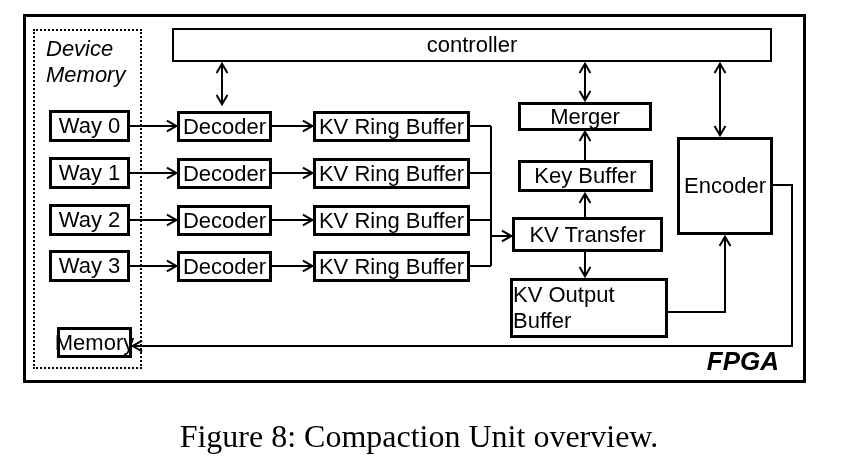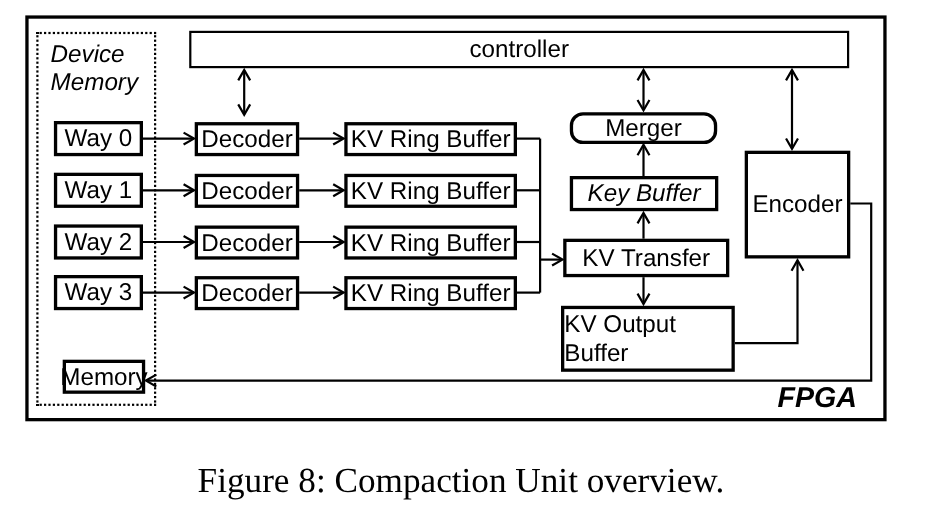--- a/index.html
+++ b/index.html
@@ -71,22 +71,22 @@
   <div class="abs node" style="left:177px;top:111px;width:95px;height:31px;">Decoder</div>
   <div class="abs node" style="left:177px;top:158px;width:95px;height:31px;">Decoder</div>
   <div class="abs node" style="left:177px;top:205px;width:95px;height:31px;">Decoder</div>
   <div class="abs node" style="left:177px;top:251px;width:95px;height:31px;">Decoder</div>
 
   <div class="abs node" style="left:313px;top:111px;width:157px;height:31px;">KV Ring Buffer</div>
   <div class="abs node" style="left:313px;top:158px;width:157px;height:31px;">KV Ring Buffer</div>
   <div class="abs node" style="left:313px;top:205px;width:157px;height:31px;">KV Ring Buffer</div>
   <div class="abs node" style="left:313px;top:251px;width:157px;height:31px;">KV Ring Buffer</div>
 
-  <div class="abs node" style="left:518px;top:102px;width:134px;height:29px;border-radius:12px;">Merger</div>
-  <div class="abs node" style="left:518px;top:160px;width:135px;height:32px;font-style:italic;">Key Buffer</div>
+  <div class="abs node" style="left:518px;top:102px;width:134px;height:29px;">Merger</div>
+  <div class="abs node" style="left:518px;top:160px;width:135px;height:32px;">Key Buffer</div>
   <div class="abs node" style="left:512px;top:217px;width:151px;height:35px;">KV Transfer</div>
   <div class="abs node wrap" style="left:510px;top:278px;width:158px;height:60px;">KV Output Buffer</div>
   <div class="abs node" style="left:677px;top:137px;width:96px;height:98px;">Encoder</div>
 
   <svg class="wires" width="845" height="467" viewBox="0 0 845 467">
     <defs>
       <marker id="ah" viewBox="0 0 8 8" refX="6.3" refY="4" markerWidth="7" markerHeight="7" orient="auto-start-reverse">
         <path d="M1.1 0.9 L6.5 4 L1.1 7.1" fill="none" stroke="#000" stroke-width="1.15"></path>
       </marker>
     </defs>

